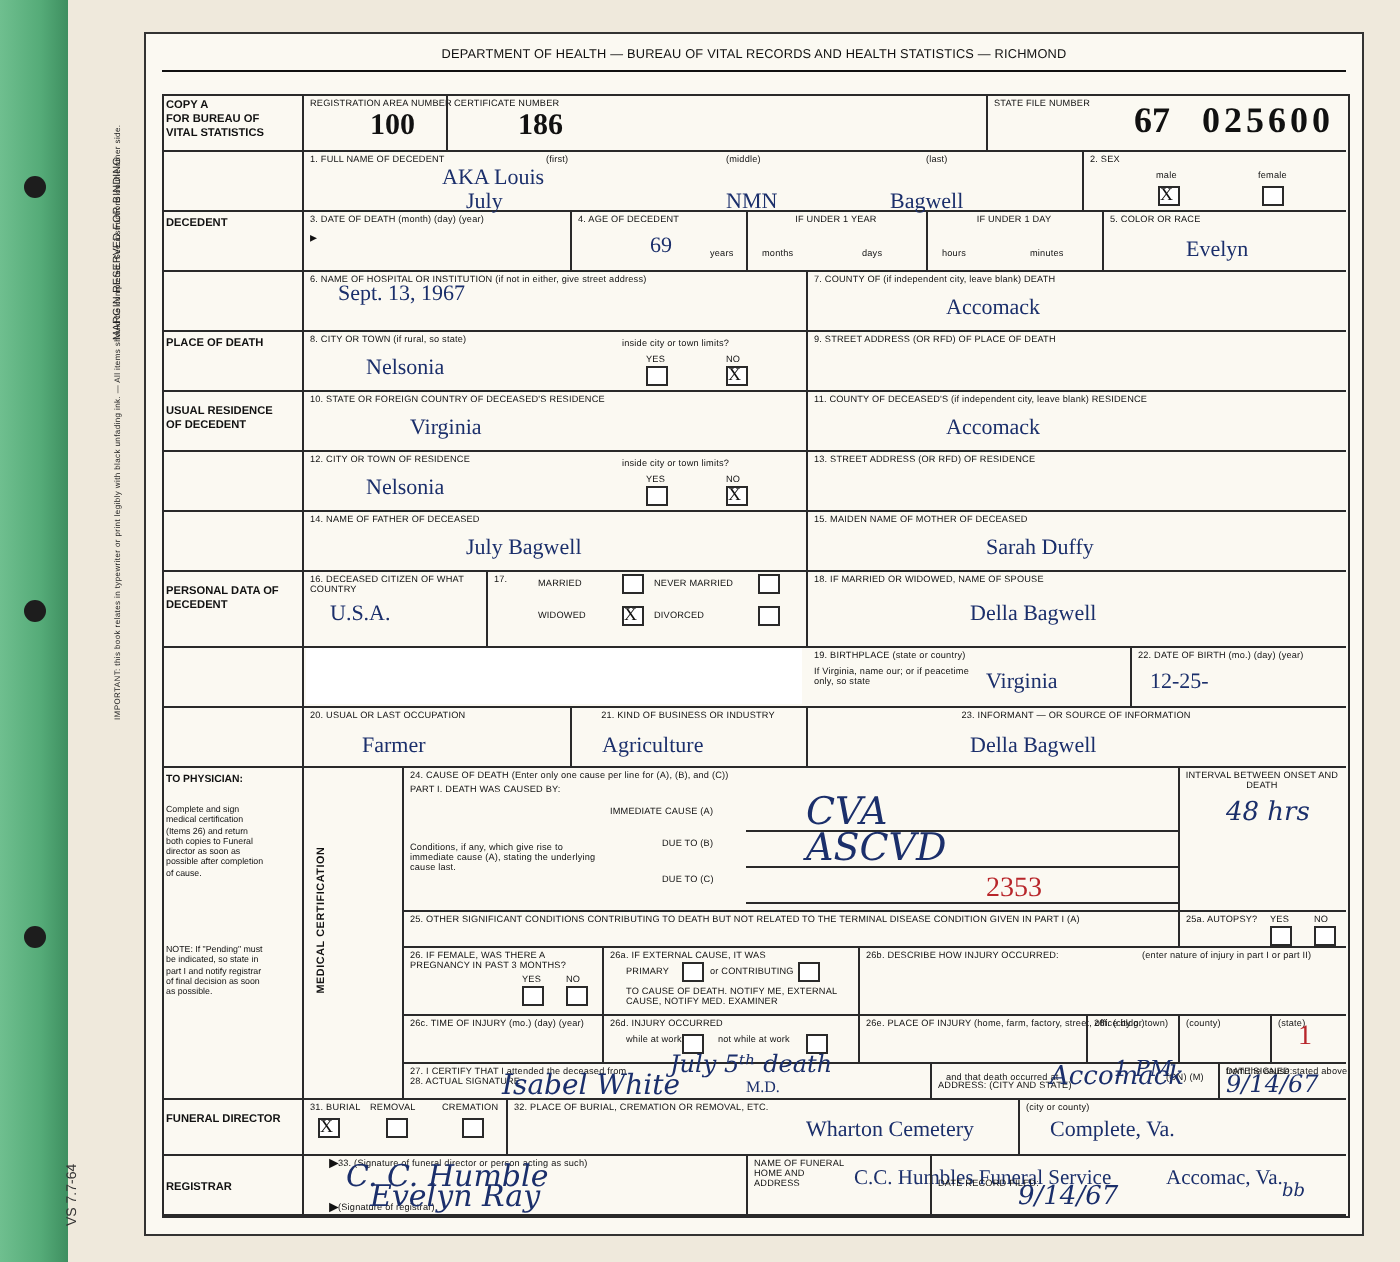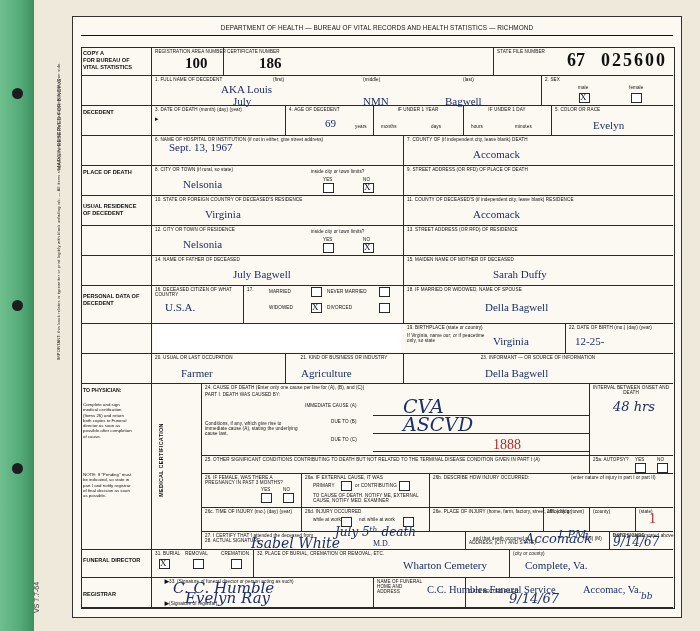--- a/index.html
+++ b/index.html
@@ -251,21 +251,21 @@
       <div class="lbl" style="left:132px;top:375px;">PART I.  DEATH WAS CAUSED BY:</div>
       <div class="lbl" style="left:232px;top:386px;">IMMEDIATE CAUSE  (A)</div>
       <div class="hline" style="left:300px;top:398px;width:216px;"></div>
       <div class="hand huge cursive" style="position:absolute;left:330px;top:378px;">CVA</div>
       <div class="lbl" style="left:258px;top:402px;">DUE TO  (B)</div>
       <div class="hline" style="left:300px;top:416px;width:216px;"></div>
       <div class="hand huge cursive" style="position:absolute;left:330px;top:396px;">ASCVD</div>
       <div class="lbl" style="left:132px;top:404px;width:96px;">Conditions, if any, which give rise to immediate cause (A), stating the underlying cause last.</div>
       <div class="lbl" style="left:258px;top:420px;">DUE TO  (C)</div>
       <div class="hline" style="left:300px;top:434px;width:216px;"></div>
-      <div class="hand big red" style="position:absolute;left:420px;top:420px;">1888</div>
+      <div class="hand big red" style="position:absolute;left:420px;top:420px;">2353</div>
 
       <div class="vline" style="left:516px;top:366px;height:72px;"></div>
       <div class="lbl c" style="left:518px;width:80px;top:368px;">INTERVAL BETWEEN ONSET AND DEATH</div>
       <div class="hand cursive" style="position:absolute;left:540px;top:382px;font-size:13px;">48 hrs</div>
 
       <div class="hline" style="left:128px;top:438px;width:472px;"></div>
       <div class="lbl" style="left:132px;top:440px;width:360px;">25. OTHER SIGNIFICANT CONDITIONS CONTRIBUTING TO DEATH BUT NOT RELATED TO THE TERMINAL DISEASE CONDITION GIVEN IN PART I (A)</div>
       <div class="vline" style="left:516px;top:438px;height:18px;"></div>
       <div class="lbl" style="left:520px;top:440px;">25a. AUTOPSY?</div>
       <div class="lbl" style="left:562px;top:440px;">YES</div>

